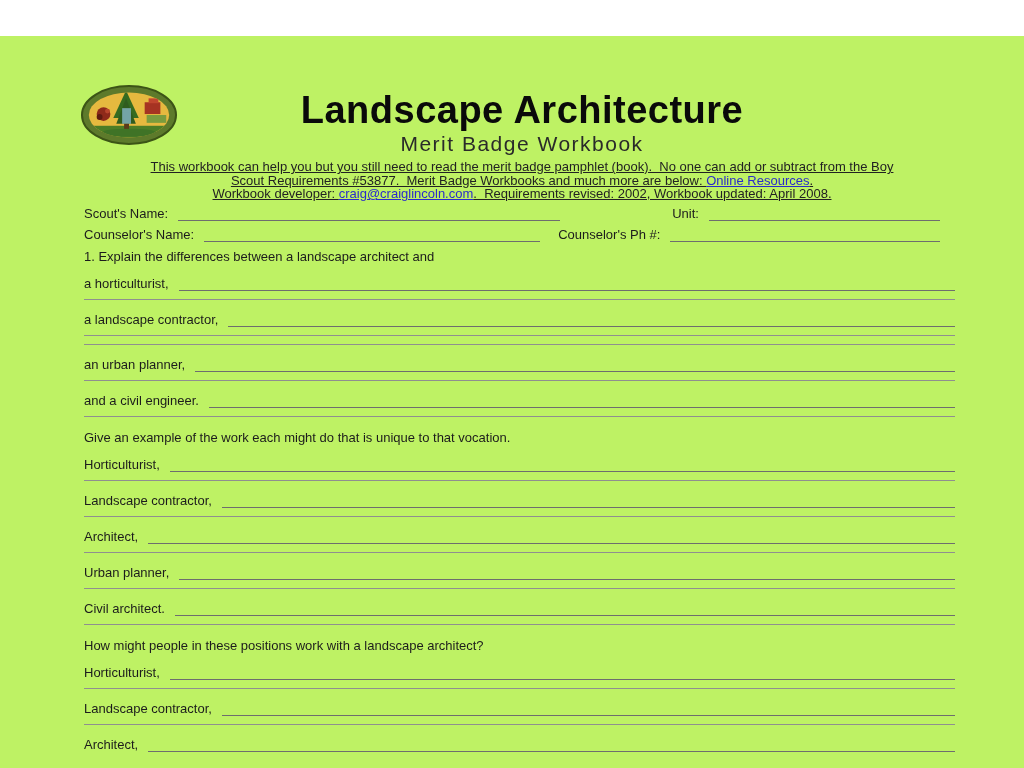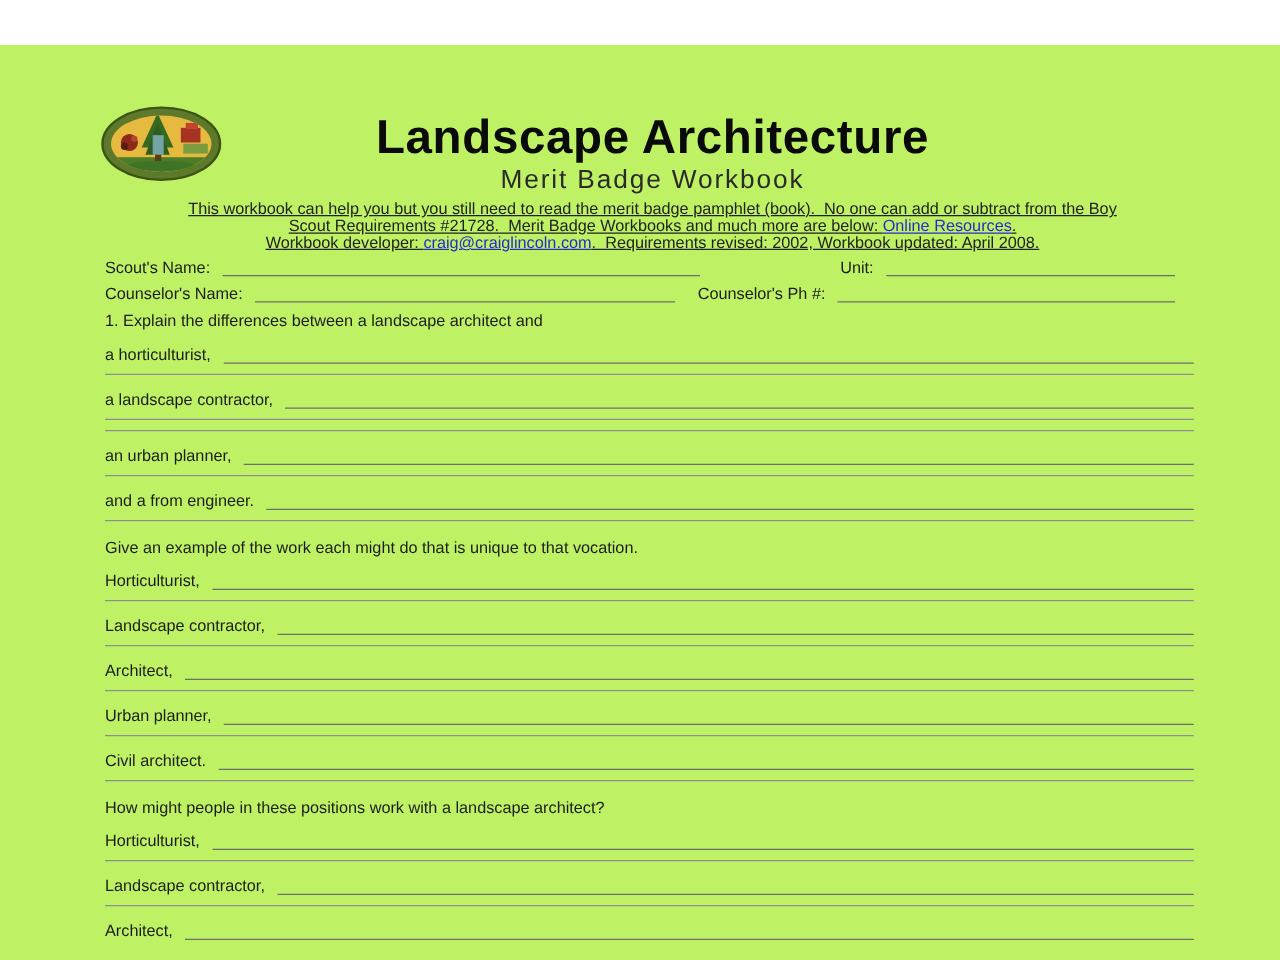--- a/index.html
+++ b/index.html
@@ -79,21 +79,21 @@
       </g>
     </svg>
     <div class="title-wrap">
       <h1 class="title">Landscape Architecture</h1>
       <h2 class="subtitle">Merit Badge Workbook</h2>
     </div>
   </div>
 
   <div class="intro">
     <div><span>This workbook can help you but you still need to read the merit badge pamphlet (book).  No one can add or subtract from the Boy</span></div>
-    <div><span>Scout Requirements #21728.  Merit Badge Workbooks and much more are below: </span><a>Online Resources</a><span>.</span></div>
+    <div><span>Scout Requirements #53877.  Merit Badge Workbooks and much more are below: </span><a>Online Resources</a><span>.</span></div>
     <div><span>Workbook developer: </span><a>craig@craiglincoln.com</a><span>.  Requirements revised: 2002, Workbook updated: April 2008.</span></div>
   </div>
 
   <div class="frow">
     <span class="lbl">Scout's Name:</span>
     <span class="fill w1"></span>
     <span class="g1"></span>
     <span class="lbl">Unit:</span>
     <span class="fill grow"></span>
   </div>
@@ -124,21 +124,21 @@
 
     <div class="full-line"></div>
 
     <div class="item-row">
       <span class="lbl">an urban planner,</span>
       <span class="fill"></span>
     </div>
     <div class="full-line"></div>
 
     <div class="item-row">
-      <span class="lbl">and a from engineer.</span>
+      <span class="lbl">and a civil engineer.</span>
       <span class="fill"></span>
     </div>
     <div class="full-line"></div>
 
     <div class="prompt">Give an example of the work each might do that is unique to that vocation.</div>
 
     <div class="item-row">
       <span class="lbl">Horticulturist,</span>
       <span class="fill"></span>
     </div>

